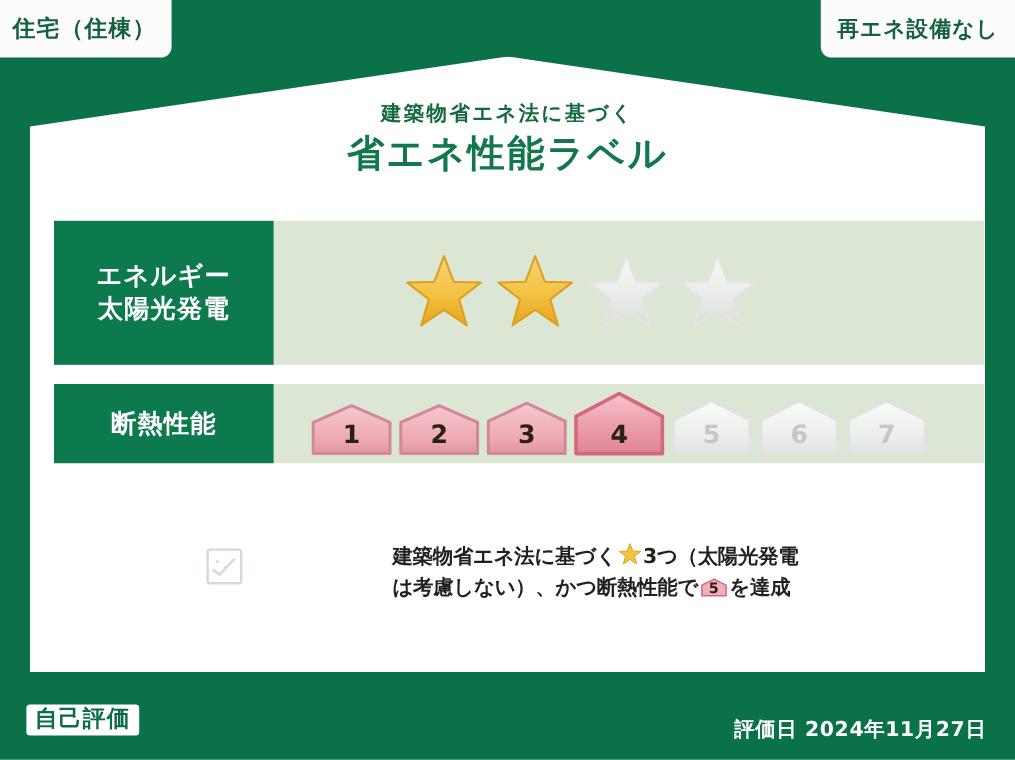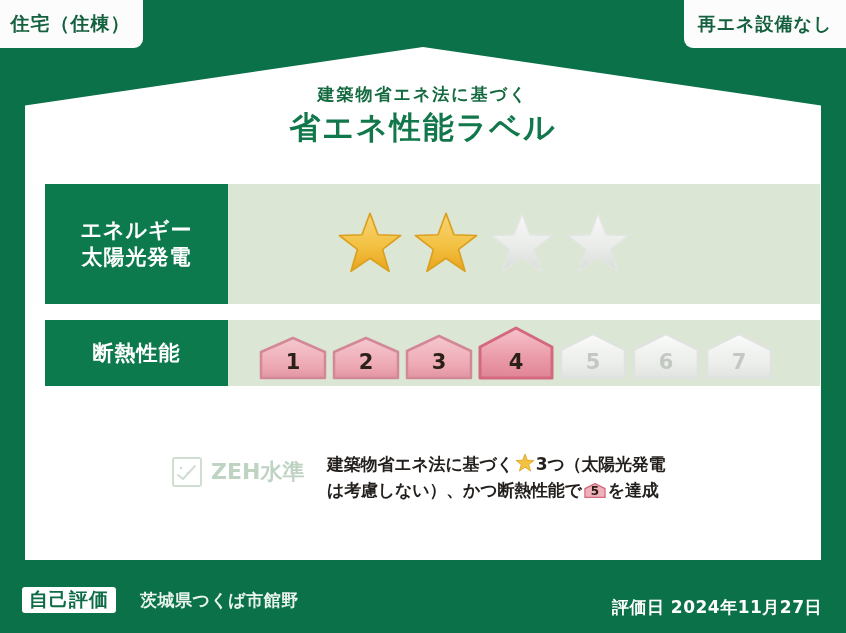--- a/index.html
+++ b/index.html
@@ -358,35 +358,33 @@
   </div>
 
   <div class="zeh">
     <div class="zeh-box">
       <svg width="26" height="26" viewBox="0 0 26 26">
         <polyline points="4,16 9,20 21,7" fill="none" stroke="#cfded1" stroke-width="2" stroke-linecap="round" stroke-linejoin="round"></polyline>
         <circle cx="7" cy="9" r="1.3" fill="#cfded1"></circle>
         <circle cx="14" cy="14" r="1.3" fill="#cfded1"></circle>
       </svg>
     </div>
-    <div class="zeh-text">ZEH水準</div>
   </div>
 
   <div class="desc">
     <span>建築物省エネ法に基づく</span><svg class="inline-star" width="20" height="20" viewBox="0 0 100 100">
         <polygon points="50,5 61.8,36.4 95,37.5 68.5,58 78,90 50,71 22,90 31.5,58 5,37.5 38.2,36.4" fill="#f3c243" stroke="#dca01f" stroke-width="4" stroke-linejoin="round"></polygon>
       </svg><span>3つ（太陽光発電</span><br>
     <span>は考慮しない）、かつ断熱性能で</span><span class="inline-house"><svg width="22" height="19" viewBox="0 0 70 50">
           <polygon points="3,19 35,3 67,19 67,47 3,47" fill="#f0b0bb" stroke="#d3687e" stroke-width="4" stroke-linejoin="round"></polygon>
         </svg><span class="n">5</span></span><span>を達成</span>
   </div>
 
   <div class="footer-left">
     <div class="self-badge">自己評価</div>
-    <div class="addr">茨城県つくば市館野</div>
   </div>
 
   <div class="footer-right">
     <div class="eval-date">
       <span>評価日</span>
       <span>2024年11月27日</span>
     </div>
   </div>
 
 </div>

